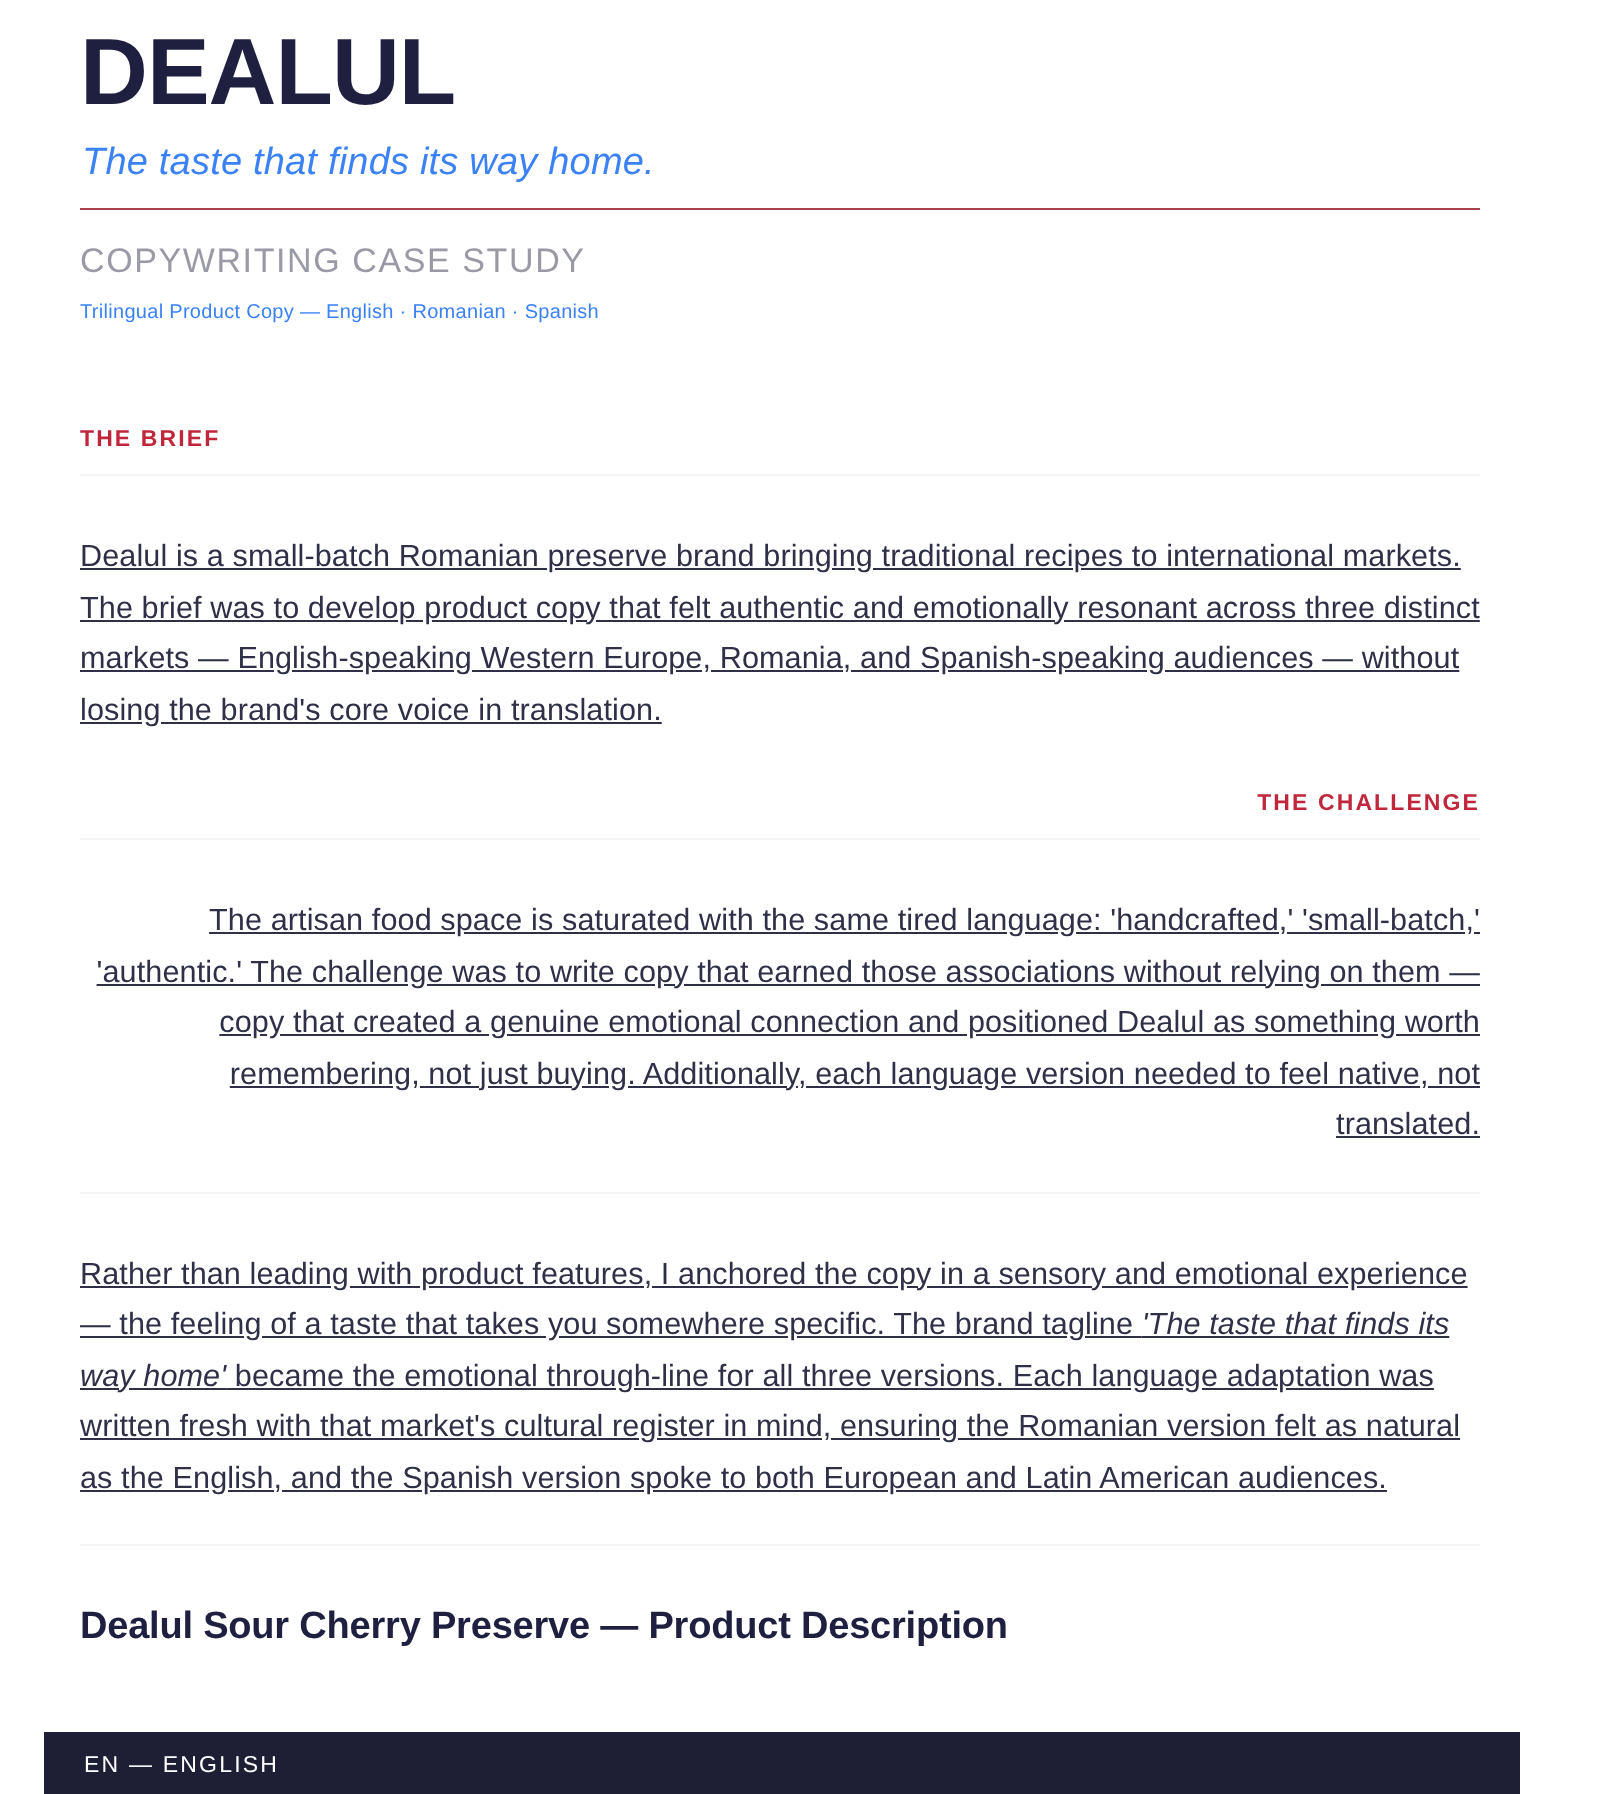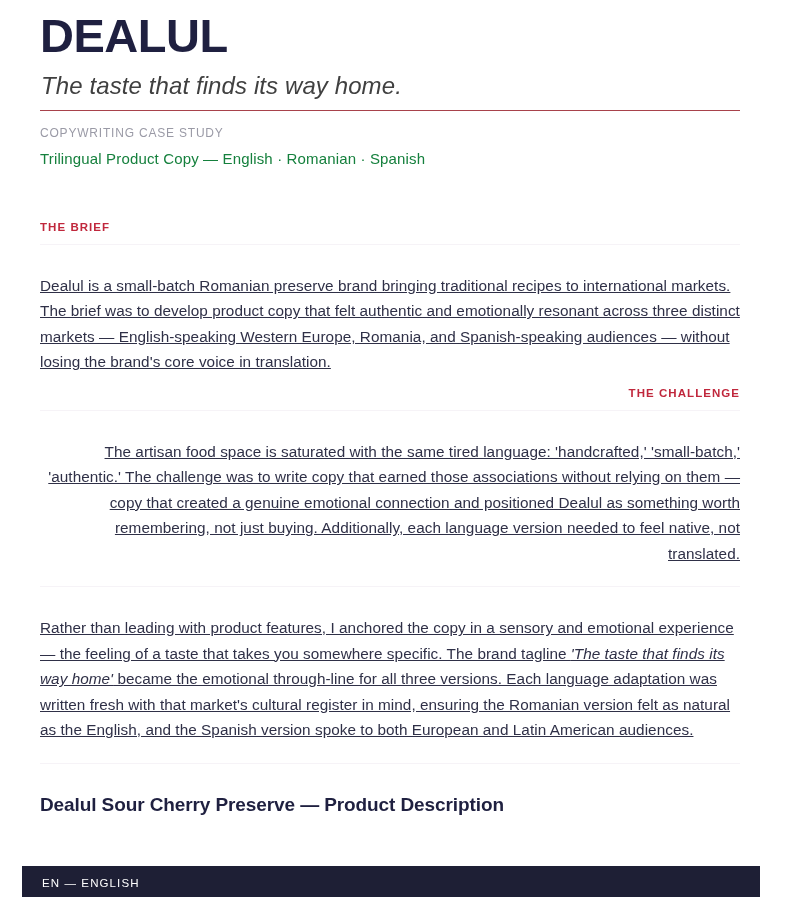--- a/index.html
+++ b/index.html
@@ -33,46 +33,46 @@
     font-family: "Liberation Sans", "DejaVu Sans", sans-serif;
     font-size: 47px;
     line-height: 1.04;
     font-weight: bold;
     letter-spacing: -0.5px;
     color: #1f2040;
     margin: 0;
     padding-top: 4px;
   }
   .brand-tagline {
-    font-size: 24px;
+    font-size: 19px;
     line-height: 1.3;
     font-style: italic;
     font-weight: normal;
-    color: #404040;
+    color: #3b82f6;
     margin: 9px 0 0 1px;
     letter-spacing: 0.1px;
   }
   .masthead-rule {
     margin-top: 9px;
     border: 0;
     border-top: 1.6px solid #a8424b;
     width: 700px;
   }
   .meta-block {
     margin-top: 13px;
   }
   .meta-kicker {
-    font-size: 12px;
+    font-size: 17px;
     letter-spacing: 0.8px;
     color: #9a9aa6;
     line-height: 1.5;
   }
   .meta-sub {
-    font-size: 15px;
-    color: #15803d;
+    font-size: 10px;
+    color: #3b82f6;
     line-height: 1.5;
     margin-top: 6px;
     letter-spacing: 0.15px;
   }
 
   
   .content {
     padding: 0 60px 0 40px;
     margin-top: 50px;
   }
@@ -99,21 +99,21 @@
     line-height: 25.5px;
     color: #2f3047;
     margin: 0;
     max-width: 700px;
     letter-spacing: 0.05px;
     text-decoration: underline;
   }
   .section-body em {
     font-style: italic;
   }
-  .sec-brief     { margin-bottom: 12px; }
+  .sec-brief     { margin-bottom: 28px; }
   .sec-challenge { margin-bottom: 20px; text-align: right; }
   .sec-approach  { margin-bottom: 20px; }
 
   .spacer-brief     { height: 14px; }
   .spacer-challenge { height: 14px; }
   .spacer-approach  { height: 14px; }
   .spacer-work      { height: 14px; }
 
   
   .work-title {

